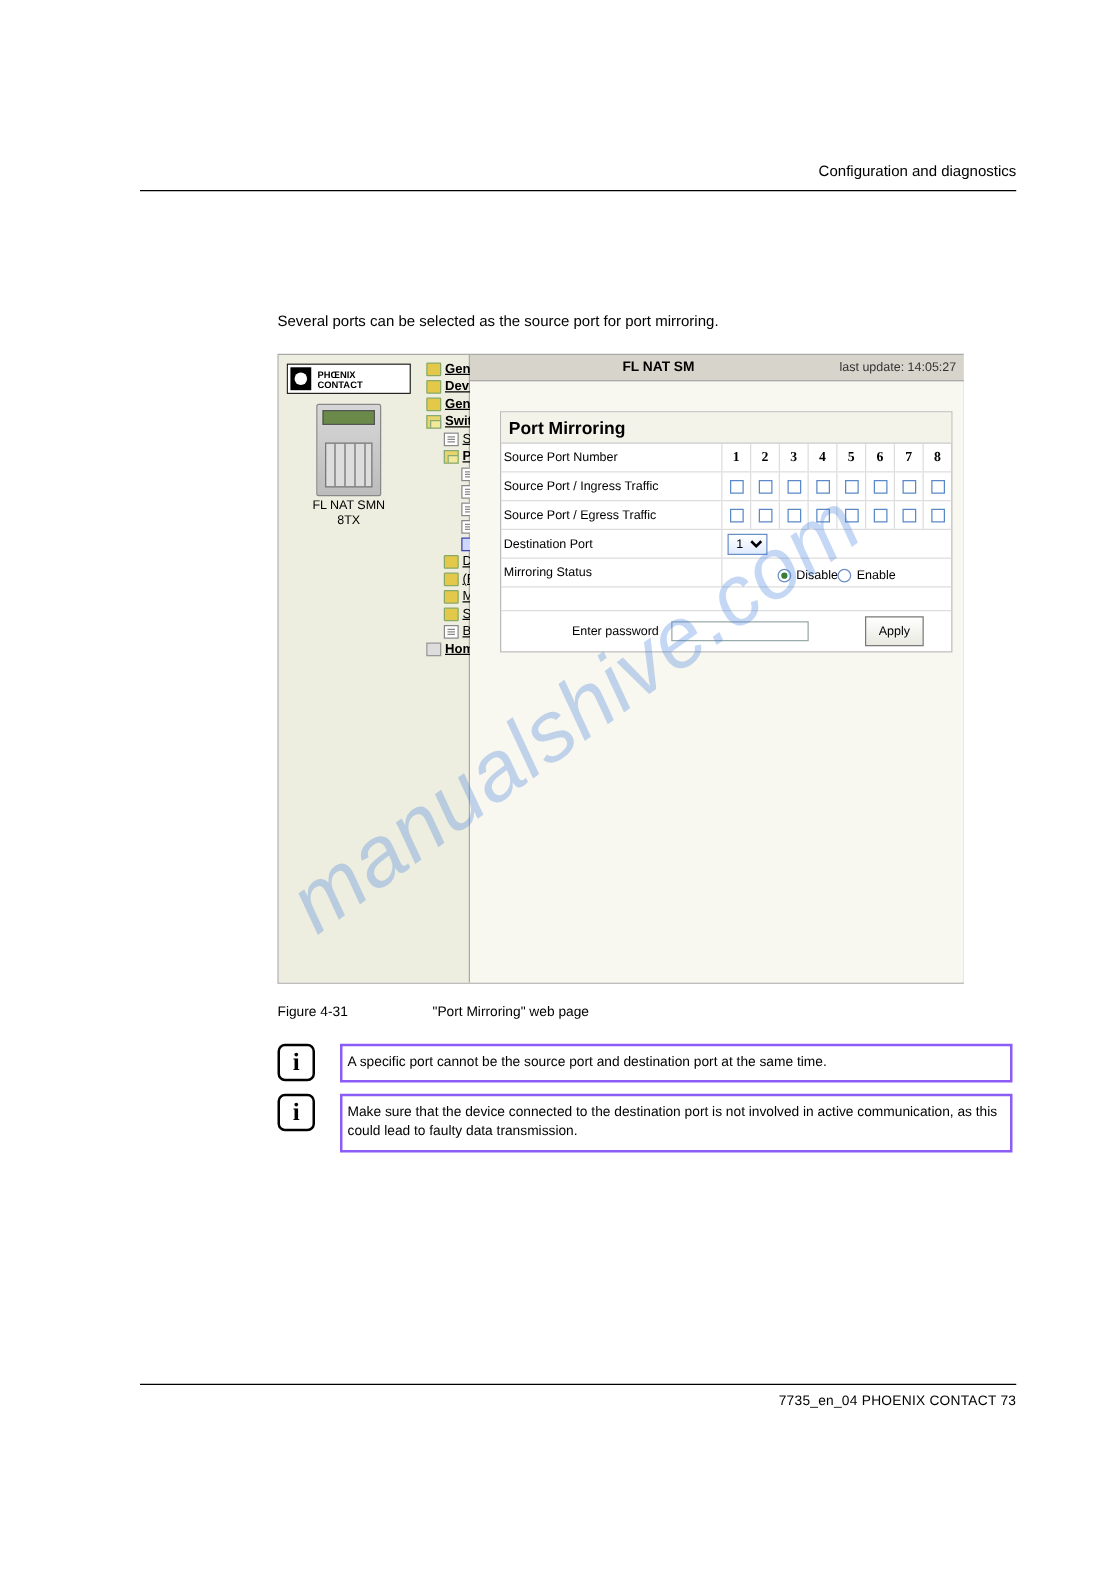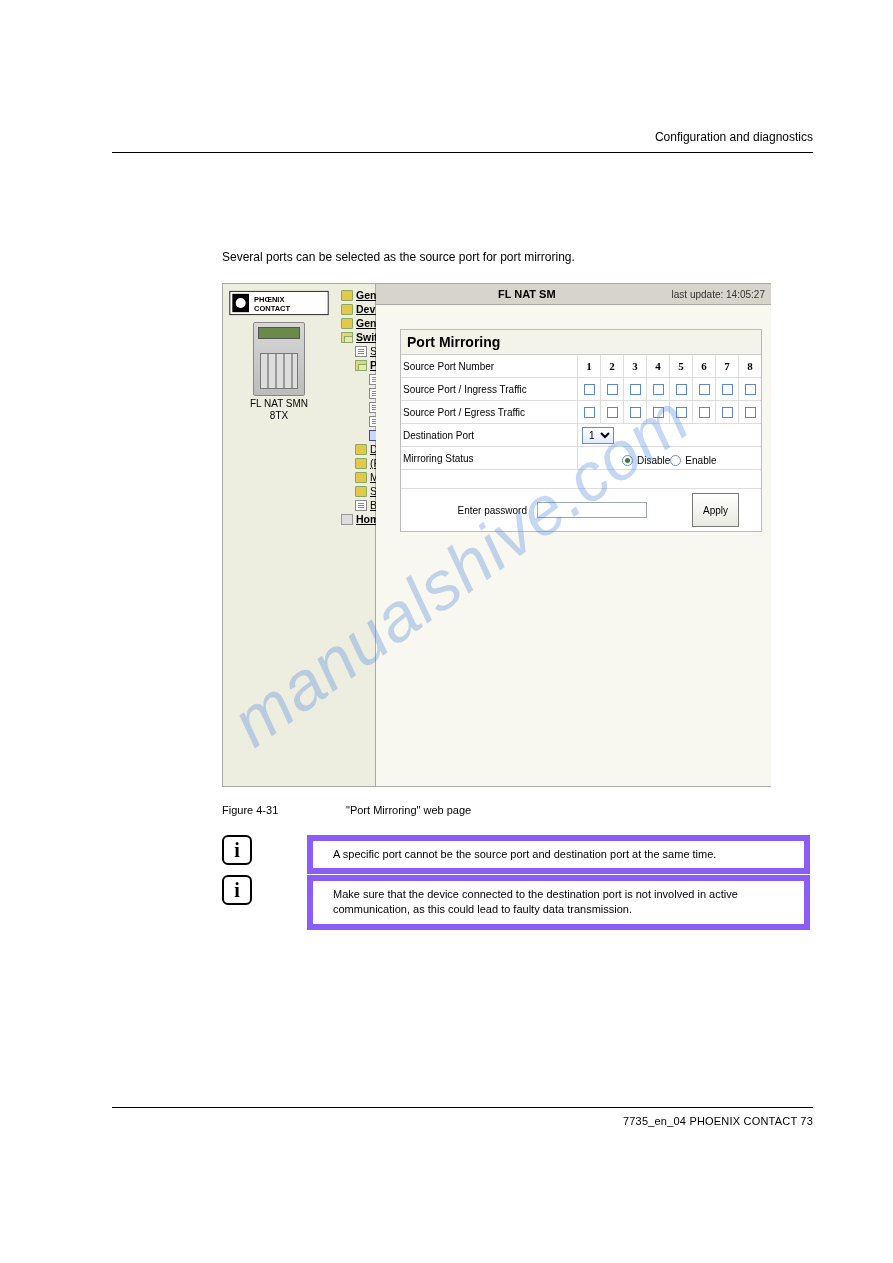--- a/index.html
+++ b/index.html
@@ -196,21 +196,21 @@
   .radio-wrap { display:flex; align-items:center; gap:4px; }
   .radio-dot { width:11px; height:11px; border:1px solid #6a8fc7; border-radius:50%; display:flex; align-items:center; justify-content:center; box-sizing:border-box; }
   .radio-dot .inner { width:5px; height:5px; border-radius:50%; background:#3a7a3a; }
   .spacer-row { height: 18px; border-bottom:1px solid #ddd; }
   .pw-row {
     display:flex; align-items:center; padding:4px 6px; font-size:10px;
   }
   .pw-row .pw-label { width: 120px; text-align:right; padding-right:10px; }
   .pw-input { width:110px; height:16px; border:1px solid #9aa; background:#fff; box-sizing:border-box; }
   .apply-btn {
-    height: 34px; font-size:10px; border:1px solid #7a7a7a;
+    height: 24px; font-size:10px; border:1px solid #7a7a7a;
     background:linear-gradient(#fff,#e9e9e1); padding:0 10px; margin-left:auto; margin-right:16px;
     cursor:pointer;
   }
 
   .figure-caption {
     position: absolute;
     left: 222px;
     top: 804px;
     font-size: 11px;
     display:flex;
@@ -229,24 +229,23 @@
   .note-row.n1 { top: 835px; }
   .note-row.n2 { top: 875px; }
   .info-icon {
     width: 30px; height: 30px; border:2px solid #000; border-radius:6px;
     display:flex; align-items:center; justify-content:center;
     font-family: Georgia, 'Times New Roman', serif;
     font-weight:bold; font-size:20px; flex-shrink:0;
     box-sizing:border-box;
   }
   .note-box {
-    border:6px solid #8b5cf6; flex:1; min-height:30px;
-    padding: 6px 20px; font-size:11px; line-height:1.4;
+    border:2px solid #8b5cf6; flex:1; min-height:30px;
+    padding: 6px 4px; font-size:11px; line-height:1.4;
     box-sizing:border-box;
-    margin-left:35px;
   }
 
   .watermark {
     position:absolute;
     left: 200px; top: 260px; width: 520px; height: 620px;
     pointer-events:none;
     display:flex; align-items:center; justify-content:center;
     transform: rotate(-36deg);
     font-size: 68px;
     font-weight: 500;

